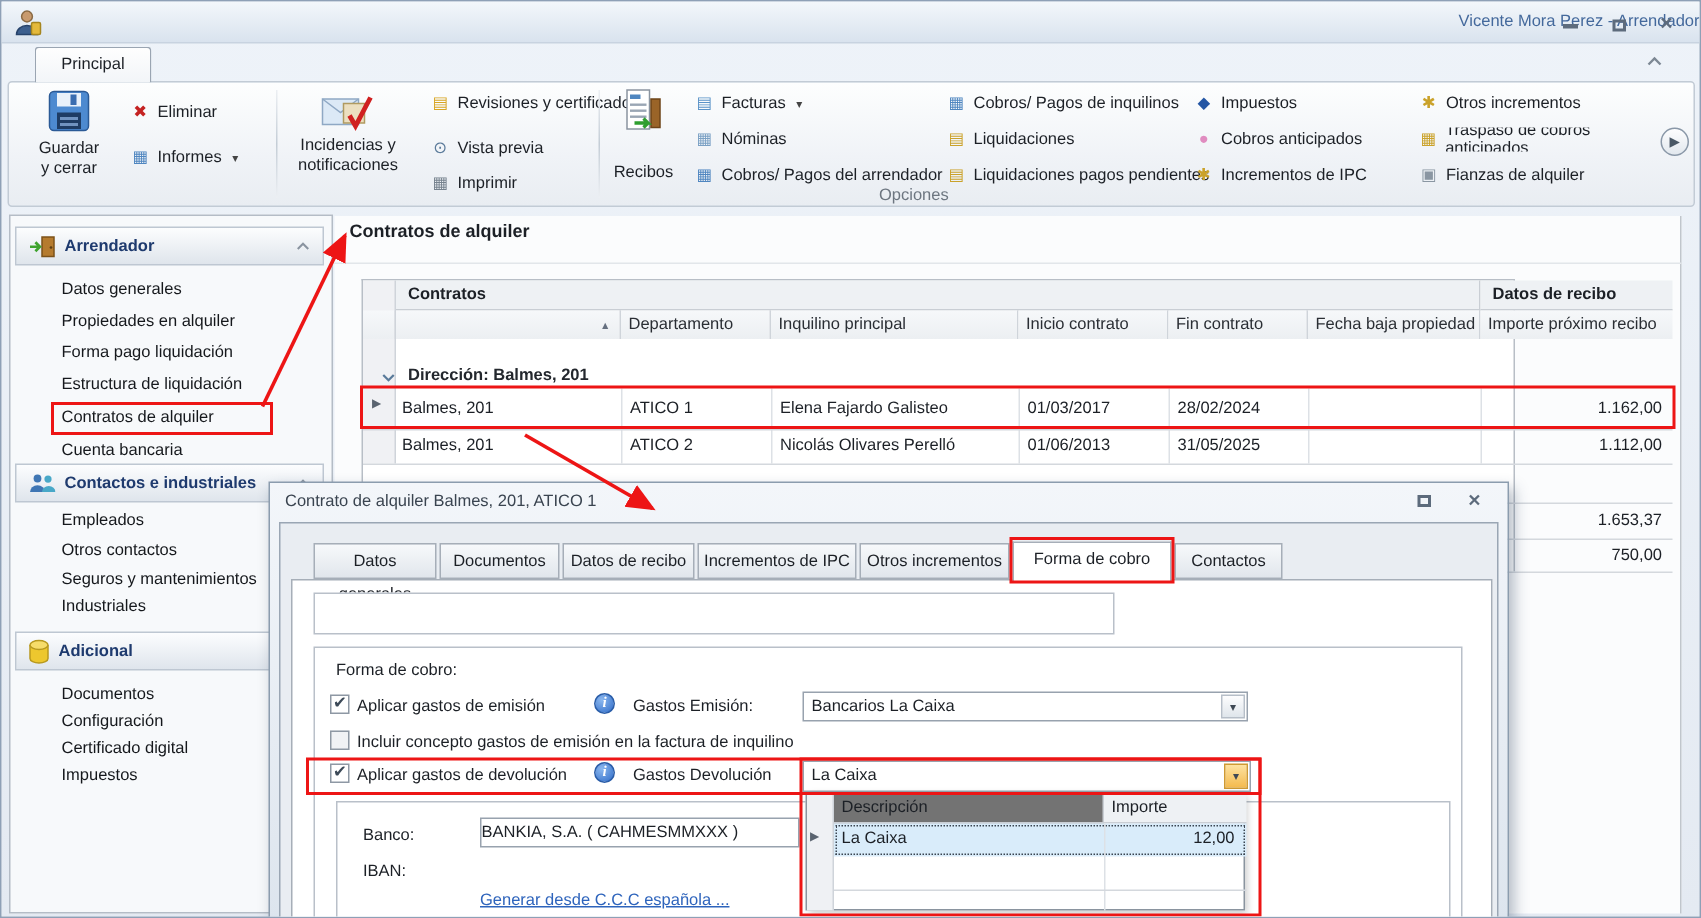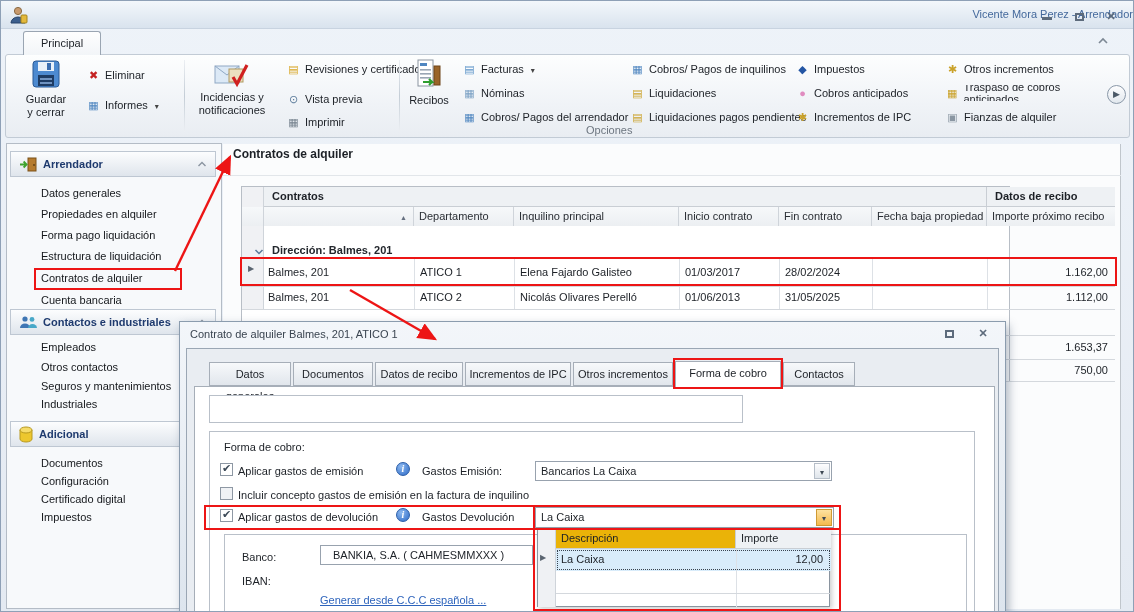--- a/index.html
+++ b/index.html
@@ -25,21 +25,21 @@
 .dbtn{position:absolute;right:1px;top:1px;width:16px;bottom:1px;background:linear-gradient(#fdfdfe,#dfe5eb);border:1px solid #b6bec8;text-align:center;line-height:15px;cursor:pointer}
 .dbtn::after{content:"▾";font-size:8px;color:#3e4854}
 .dbtn.orange{background:linear-gradient(#fde2a0,#f4ba4e);border-color:#cf9a33}
 .cb{position:absolute;width:13px;height:13px;background:#fff;border:1px solid #8e98a4;cursor:pointer}
 .cb.on::after{content:"✔";position:absolute;left:1px;top:-2px;font-size:11px;color:#3d4a58}
 .cb.off{background:#f0f2f5}
 .radio{position:absolute;width:13px;height:13px;border-radius:50%;background:#fff;border:1px solid #98a2ae;cursor:pointer}
 .radio.sel::after{content:"";position:absolute;left:3px;top:3px;width:5px;height:5px;border-radius:50%;background:#efa23d}
 .info{position:absolute;width:14px;height:14px;border-radius:50%;background:radial-gradient(circle at 35% 30%,#8cb8ef,#2f6cc8);border:1px solid #2a5da8;color:#fff;text-align:center;line-height:12px;font:italic bold 10px "Liberation Serif",serif}
 .info::after{content:"i"}
-.input{position:absolute;background:#fff;border:1px solid #98a2ae;line-height:18px;padding:0 12px;white-space:nowrap;overflow:hidden}
+.input{position:absolute;background:#fff;border:1px solid #98a2ae;line-height:18px;padding:0 0;white-space:nowrap;overflow:hidden}
 #dlg{position:absolute;left:178px;top:320px;width:827px;height:292px;background:linear-gradient(#f3f6fa,#dde5ee);border:1px solid #8b9cae;box-shadow:3px 4px 9px rgba(40,60,90,.35);z-index:10;overflow:hidden}
 .dclient{position:absolute;left:6px;top:26px;width:813px;height:266px;background:#e9edf2;border:1px solid #9aa6b4}
 .dpage{position:absolute;left:14px;top:64px;width:801px;height:228px;background:#fff;border:1px solid #a6aeb8}
 .dtab{position:absolute;top:40px;height:24px;background:linear-gradient(#f7f9fb,#e1e6ec);border:1px solid #a6aeb8;text-align:center;line-height:22px;z-index:2;cursor:pointer}
 .dtab.active{top:39px;height:27px;background:#fff;border-bottom:none;z-index:3}
 .gbox{position:absolute;border:1px solid #b9c0c9;z-index:2}
 .hline{position:absolute;height:1px;background:#d4d8dd}
 .vline{position:absolute;width:1px;background:#dde1e6}
 .cell{position:absolute;white-space:nowrap;line-height:23px}
 .hcell{position:absolute;white-space:nowrap;line-height:18px;color:#2a2e34;padding-left:5px;border-right:1px solid #cfd4da;background:linear-gradient(#f6f8fa,#eceff2)}
@@ -130,21 +130,21 @@
       <svg width="26" height="32" viewBox="0 0 26 32">
           <rect x="2" y="1" width="15" height="26" fill="#fff" stroke="#8a94a0"></rect>
           <rect x="4" y="4" width="7" height="3" fill="#4f86c0"></rect>
           <rect x="4" y="10" width="11" height="1.6" fill="#9aa6b4"></rect>
           <rect x="4" y="14" width="11" height="1.6" fill="#9aa6b4"></rect>
           <rect x="4" y="18" width="11" height="1.6" fill="#9aa6b4"></rect>
           <rect x="18" y="7" width="6" height="19" fill="#9a6428" stroke="#6e4418"></rect>
           <path d="M7 23 h9 l-3 -3 m3 3 l-3 3" stroke="#2f9e2f" stroke-width="2.2" fill="none"></path>
         </svg>
     </span>
-    <span style="margin-top:3px">Recibos</span>
+    <span style="margin-top:18px">Recibos</span>
   </div>
   <div class="opt" style="left:462px;top:60px">
     <span class="mi g-doc" style="color:#5b93c8"></span>
     <span>Facturas</span>
       <span class="caret"></span>
   </div>
   <div class="opt" style="left:462px;top:84px">
     <span class="mi g-grid" style="color:#7aa0c4"></span>
     <span>Nóminas</span>
   </div>
@@ -369,21 +369,21 @@
     </div>
 
     <div class="gbox" style="left:44px;top:212px;width:743px;height:97px;z-index:1"></div>
     <div class="t" style="left:62px;top:229px">Banco:</div>
     <div class="input" style="left:140px;top:223px;width:213px;height:20px">BANKIA, S.A. ( CAHMESMMXXX )</div>
     <div class="t" style="left:62px;top:253px">IBAN:</div>
     <div class="t link" style="left:140px;top:272px">Generar desde C.C.C española ...</div>
 
     <div class="t" style="left:357px;top:206px;width:293px;height:79px;background:#fff;border:1px solid #8a949f;z-index:5;box-shadow:2px 2px 5px rgba(0,0,0,.2)">
       <div class="t" style="left:0;top:0;width:18px;height:78px;background:#eff1f4;border-right:1px solid #cfd4da"></div>
-      <div class="t" style="left:18px;top:0;width:180px;height:20px;background:#eab308;border-bottom:1px solid #c9ced4;border-right:1px solid #c9ced4;line-height:19px;padding-left:5px">Descripción</div>
+      <div class="t" style="left:18px;top:0;width:180px;height:20px;background:#737373;border-bottom:1px solid #c9ced4;border-right:1px solid #c9ced4;line-height:19px;padding-left:5px">Descripción</div>
       <div class="t" style="left:198px;top:0;width:95px;height:20px;background:#eef1f4;border-bottom:1px solid #c9ced4;line-height:19px;padding-left:5px">Importe</div>
 
       <div class="t" style="left:18px;top:20px;width:275px;height:22px;background:#d9ecfa;outline:1px dotted #3a4450;outline-offset:-2px">
         <span class="t" style="left:5px;top:4px">La Caixa</span>
         <span class="t" style="right:8px;top:4px">12,00</span>
       </div>
       <div class="t" style="left:2px;top:24px;font-size:8px;color:#5a6470">▶</div>
       <div class="vline" style="left:198px;top:20px;height:58px"></div>
       <div class="hline" style="left:18px;top:64px;width:275px"></div>
     </div>

